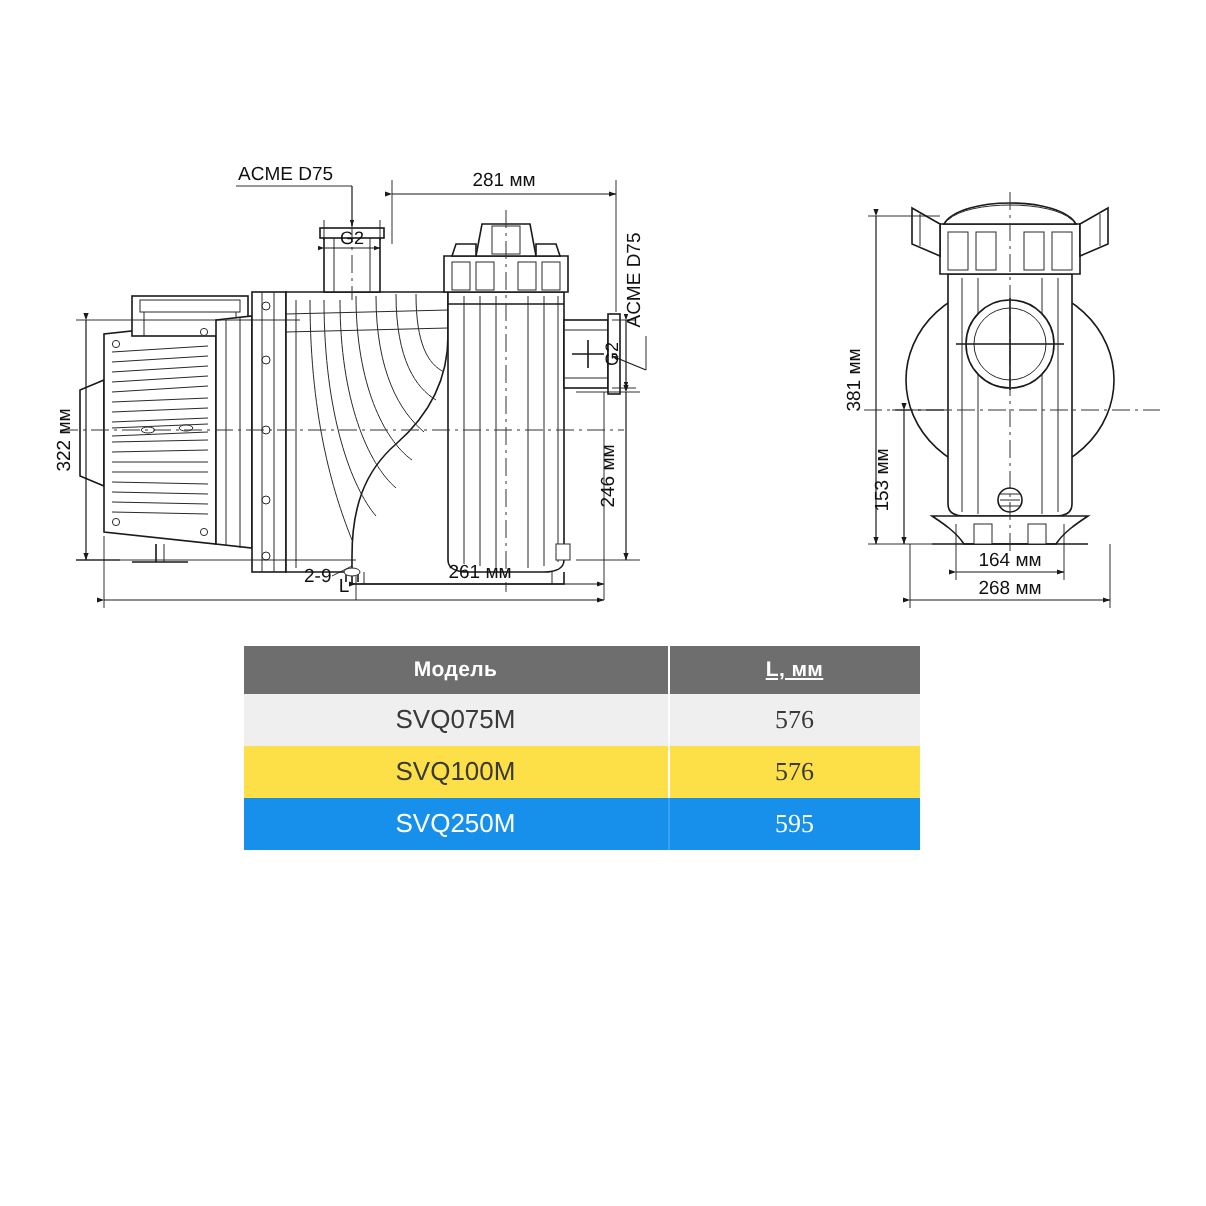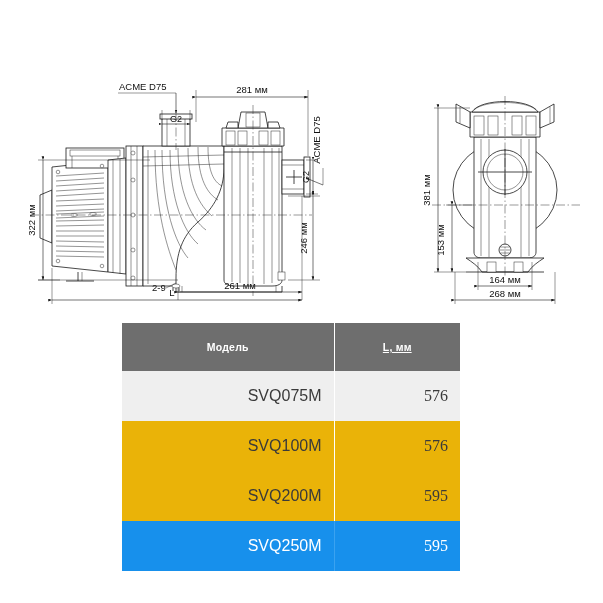--- a/index.html
+++ b/index.html
@@ -10,31 +10,31 @@
   #drawings{position:absolute;left:0;top:0;width:603px;height:310px;}
   #drawings svg{display:block;}
 
   
   #spec-table{position:absolute;left:122px;top:323px;width:338px;
               border-collapse:collapse;table-layout:fixed;}
   #spec-table col.c-model{width:212px;}
   #spec-table col.c-len{width:126px;}
   #spec-table th{
       background:#6e6e6e;color:#ffffff;font-size:10.5px;font-weight:bold;
-      height:24px;line-height:24px;text-align:center;padding:12px;
+      height:24px;line-height:24px;text-align:center;padding:0;
       border-right:1px solid #ffffff;letter-spacing:.2px;
   }
   #spec-table th:last-child{border-right:none;text-decoration:underline;}
   #spec-table td{
-      font-size:16px;color:#3a3a3a;height:26px;line-height:26px;
-      text-align:right;padding:12px;border-right:1px solid #ffffff;
+      font-size:13px;color:#3a3a3a;height:26px;line-height:26px;
+      text-align:center;padding:0;border-right:1px solid #ffffff;
   }
   #spec-table td:last-child{border-right:none;font-family:Liberation Serif, serif;}
   #spec-table tr.alt td{background:#efefef;}
-  #spec-table tr.plain td{background:#eab308;}
+  #spec-table tr.plain td{background:#fde047;}
   #spec-table tr.hl td{background:#1790ec;color:#ffffff;margin-top:44px;}
   #spec-table tr.hl td:first-child{border-right:1px solid #3aa2f0;}
 </style>
 </head>
 <body>
 
 <div id="root">
 
   <div id="drawings">
   <svg width="603" height="310" viewBox="0 0 603 310" xmlns="http://www.w3.org/2000/svg">
@@ -312,24 +312,20 @@
     </thead>
     <tbody id="tbody">
         <tr class="alt">
           <td>SVQ075M</td>
           <td>576</td>
         </tr>
         <tr class="plain">
           <td>SVQ100M</td>
           <td>576</td>
         </tr>
-        <tr class="plain">
-          <td>SVQ200M</td>
-          <td>595</td>
-        </tr>
         <tr class="hl">
           <td>SVQ250M</td>
           <td>595</td>
         </tr>
       </tbody>
   </table>
 
 </div>
 
 </body></html>

